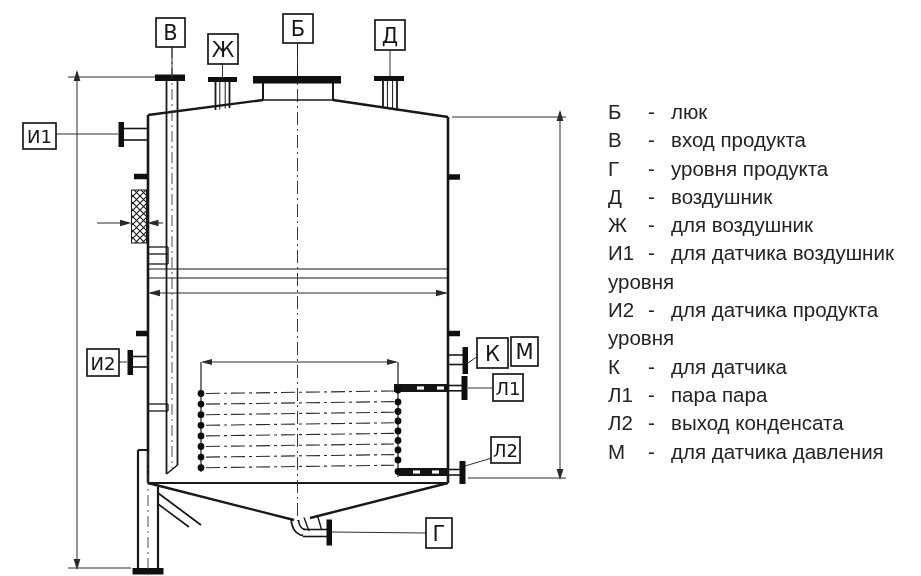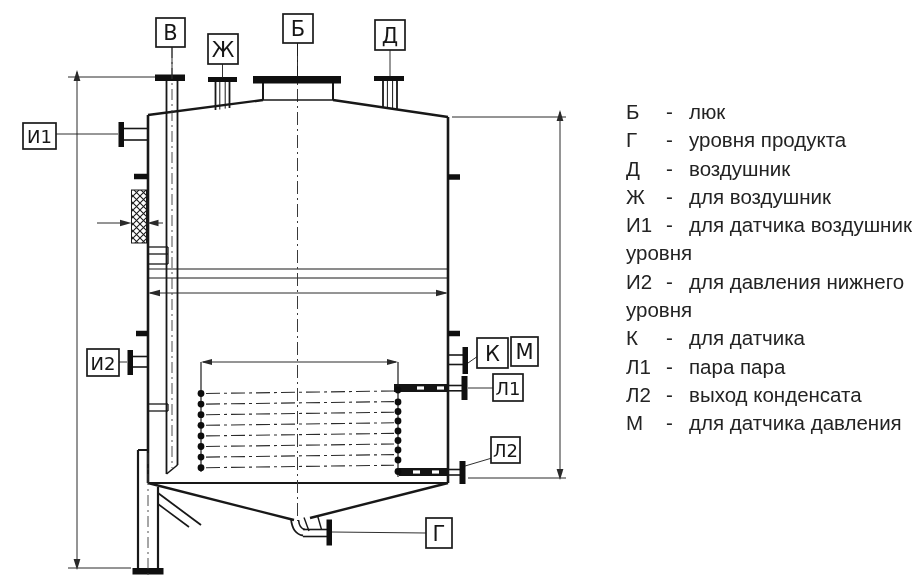--- a/index.html
+++ b/index.html
@@ -5,21 +5,21 @@
   html,body{margin:0;padding:0;background:#ffffff;}
   .stage{
     position:relative;width:921px;height:576px;background:#ffffff;overflow:hidden;
     font-family:"Liberation Sans",sans-serif;
   }
   .drawing-svg{position:absolute;left:0;top:0;}
   .legend{
     position:absolute;left:608px;top:98px;width:302px;
     font-size:20.5px;line-height:28.3px;color:#232323;
   }
-  .legend-line{white-space:nowrap;margin-left:18px;}
+  .legend-line{white-space:nowrap;}
   .legend-letter{display:inline-block;width:40px;}
   .legend-dash{display:inline-block;width:23px;}
   .legend-text{display:inline;}
   svg text{font-family:"DejaVu Sans","Liberation Sans",sans-serif;fill:#161616;}
   .callout-letter{font-size:21px;}
   .callout-letter-sm{font-size:18px;}
 </style>
 </head>
 <body>
 
@@ -271,25 +271,26 @@
       </g>
       <g>
         <rect x="426" y="518" width="26" height="30" fill="#fff" stroke="#1a1a1a" stroke-width="1.7"></rect>
         <text x="439" y="540.5" class="callout-letter">Г</text>
       </g>
     </g>
   </svg>
 
   <div class="legend">
       <div class="legend-line"><span class="legend-letter">Б</span><span class="legend-dash">-</span><span class="legend-text">люк</span></div>
+      <div class="legend-line"><span class="legend-letter">В</span><span class="legend-dash">-</span><span class="legend-text">вход продукта</span></div>
       <div class="legend-line"><span class="legend-letter">Г</span><span class="legend-dash">-</span><span class="legend-text">уровня продукта</span></div>
       <div class="legend-line"><span class="legend-letter">Д</span><span class="legend-dash">-</span><span class="legend-text">воздушник</span></div>
       <div class="legend-line"><span class="legend-letter">Ж</span><span class="legend-dash">-</span><span class="legend-text">для воздушник</span></div>
       <div class="legend-line"><span class="legend-letter">И1</span><span class="legend-dash">-</span><span class="legend-text">для датчика воздушник</span></div>
       <div class="legend-line">уровня</div>
-      <div class="legend-line"><span class="legend-letter">И2</span><span class="legend-dash">-</span><span class="legend-text">для давления нижнего</span></div>
+      <div class="legend-line"><span class="legend-letter">И2</span><span class="legend-dash">-</span><span class="legend-text">для датчика продукта</span></div>
       <div class="legend-line">уровня</div>
       <div class="legend-line"><span class="legend-letter">К</span><span class="legend-dash">-</span><span class="legend-text">для датчика</span></div>
       <div class="legend-line"><span class="legend-letter">Л1</span><span class="legend-dash">-</span><span class="legend-text">пара пара</span></div>
       <div class="legend-line"><span class="legend-letter">Л2</span><span class="legend-dash">-</span><span class="legend-text">выход конденсата</span></div>
       <div class="legend-line"><span class="legend-letter">М</span><span class="legend-dash">-</span><span class="legend-text">для датчика давления</span></div>
     </div>
 </div>
 
 </body></html>

